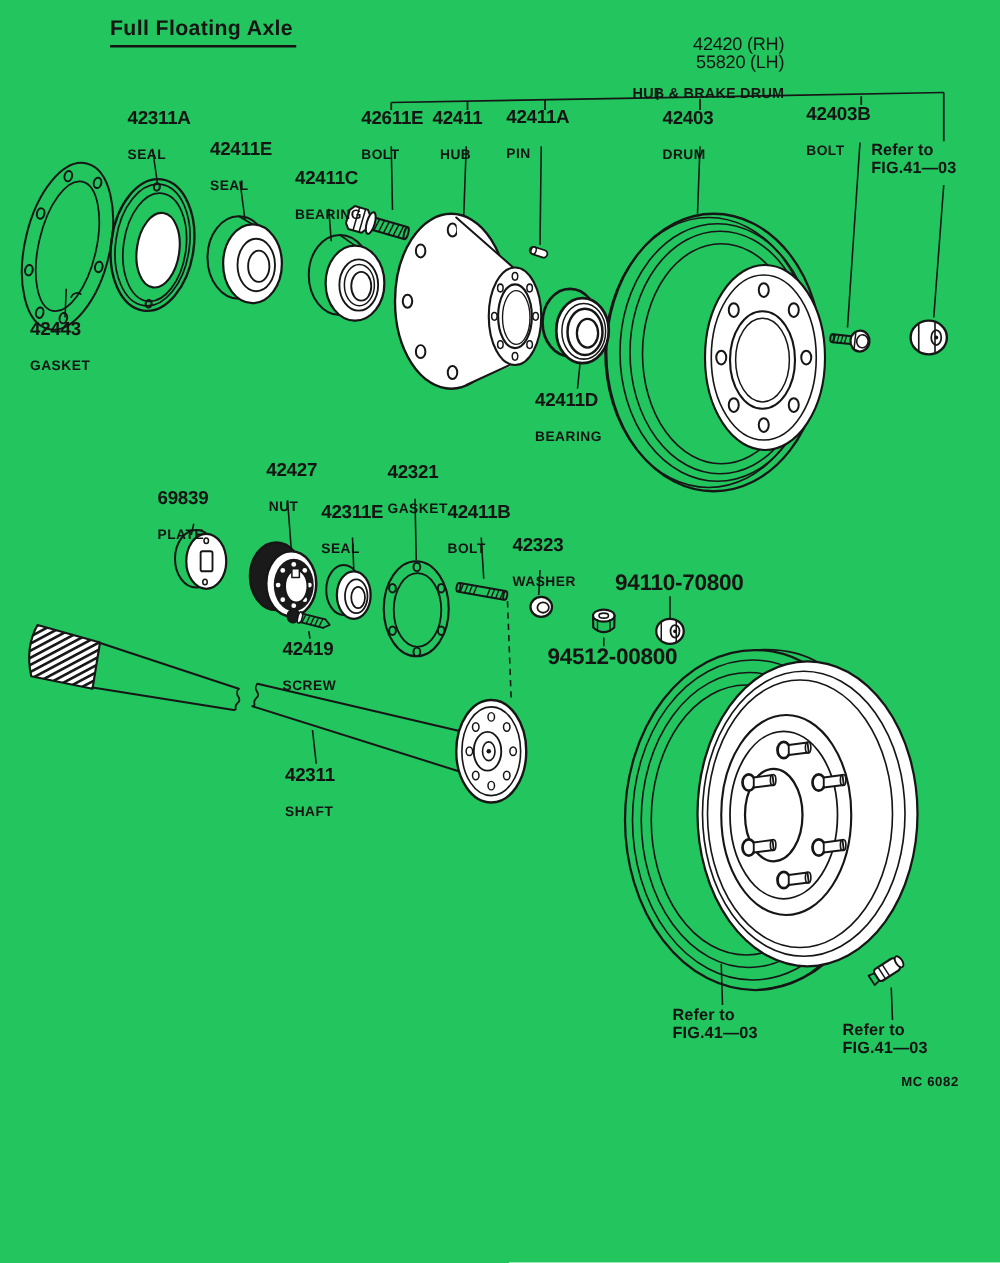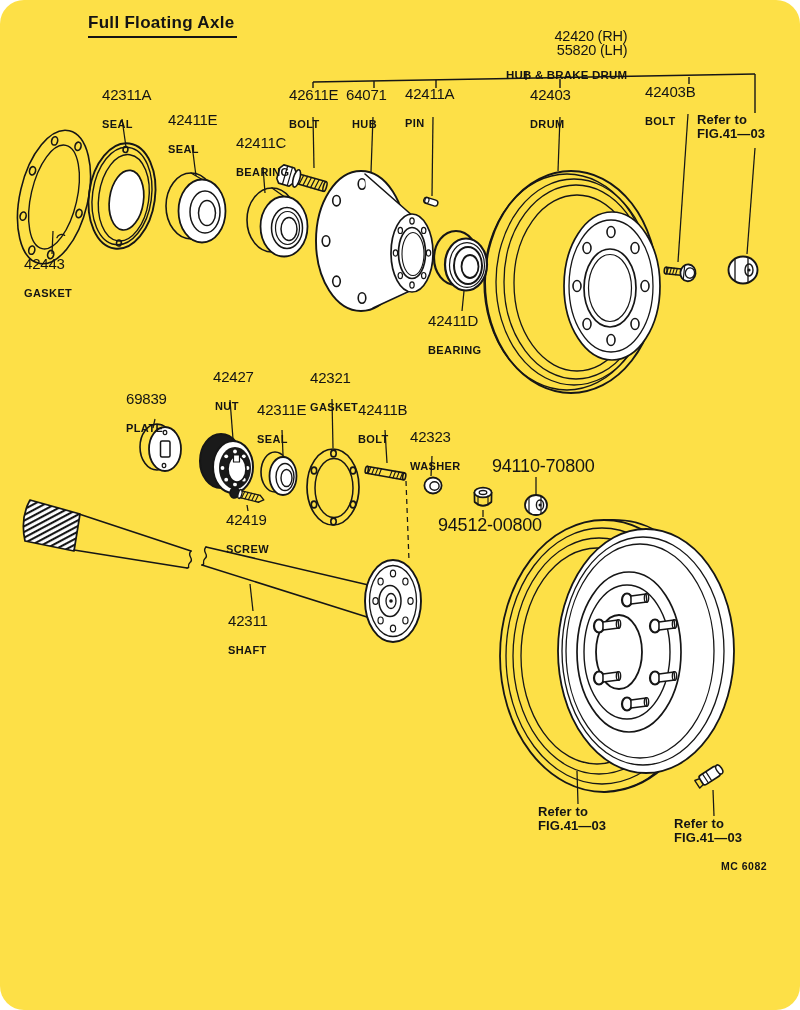--- a/index.html
+++ b/index.html
@@ -1,20 +1,20 @@
 <!DOCTYPE html>
 <html><head>
 <meta charset="utf-8">
 <style>
   html,body{margin:0;padding:0;background:#fff;}
-  .canvas{position:relative;width:800px;height:1010px;background:#fde047;overflow:hidden;
-          font-family:"Liberation Sans", sans-serif;color:#141414;border-radius:24px;}
+  .canvas{position:relative;width:800px;height:1010px;background:#22c55e;overflow:hidden;
+          font-family:"Liberation Sans", sans-serif;color:#141414;}
   svg{position:absolute;left:0;top:0;}
   .lbl{position:absolute;white-space:nowrap;}
-  .code{display:block;font-size:15px;font-weight:400;letter-spacing:-0.2px;line-height:15px;color:#141414;}
+  .code{display:block;font-size:15px;font-weight:700;letter-spacing:-0.2px;line-height:15px;color:#141414;}
   .code.sm{font-size:18px;}
   .sub{display:block;font-size:11px;font-weight:700;letter-spacing:0.4px;line-height:12px;margin-top:16px;color:#141414;}
   .title{position:absolute;left:88px;top:13px;font-size:17px;font-weight:700;letter-spacing:0.3px;
          border-bottom:2.5px solid #141414;padding:0 3px 3px 0;}
   .asm{position:absolute;left:506px;top:29px;}
   .asm .c{display:block;font-size:14.5px;font-weight:400;letter-spacing:-0.2px;line-height:14px;text-align:right;}
   .asm .n{display:block;font-size:11.5px;font-weight:700;letter-spacing:0.2px;line-height:13px;margin-top:12px;}
   .ref{position:absolute;}
   .ref span{display:block;font-size:13px;font-weight:700;letter-spacing:0.1px;line-height:14px;}
   .mc{position:absolute;left:721px;top:860px;font-size:10.5px;font-weight:700;letter-spacing:0.5px;}
@@ -353,21 +353,21 @@
     </div>
 <div class="lbl" style="left:236px;top:135px">
       <span class="code">42411C</span>
       <span class="sub">BEARING</span>
     </div>
 <div class="lbl" style="left:289px;top:87px">
       <span class="code">42611E</span>
       <span class="sub">BOLT</span>
     </div>
 <div class="lbl" style="left:346px;top:87px">
-      <span class="code">64071</span>
+      <span class="code">42411</span>
       <span class="sub" style="margin-left:6px">HUB</span>
     </div>
 <div class="lbl" style="left:405px;top:86px">
       <span class="code">42411A</span>
       <span class="sub">PIN</span>
     </div>
 <div class="lbl" style="left:530px;top:87px">
       <span class="code">42403</span>
       <span class="sub">DRUM</span>
     </div>

